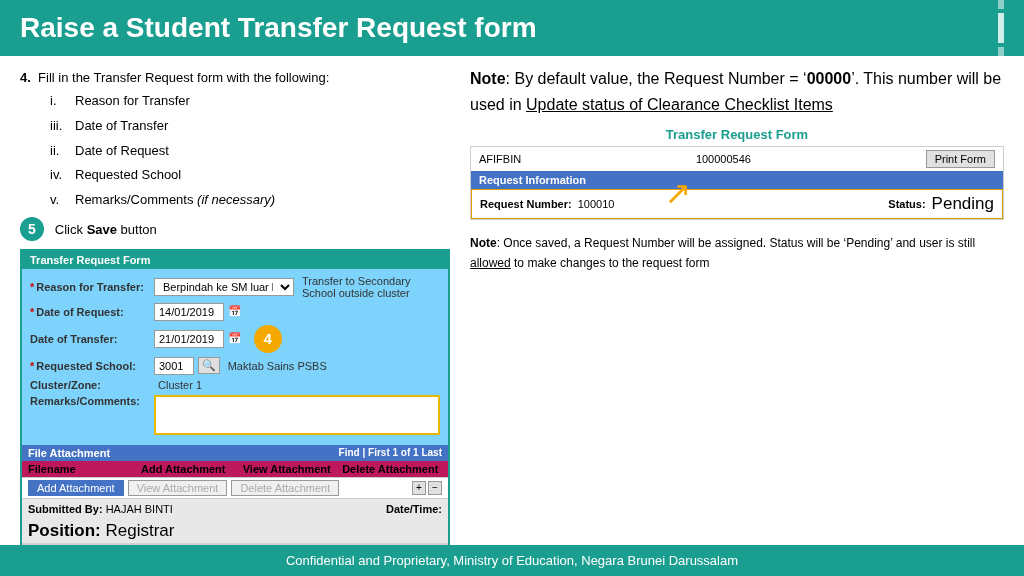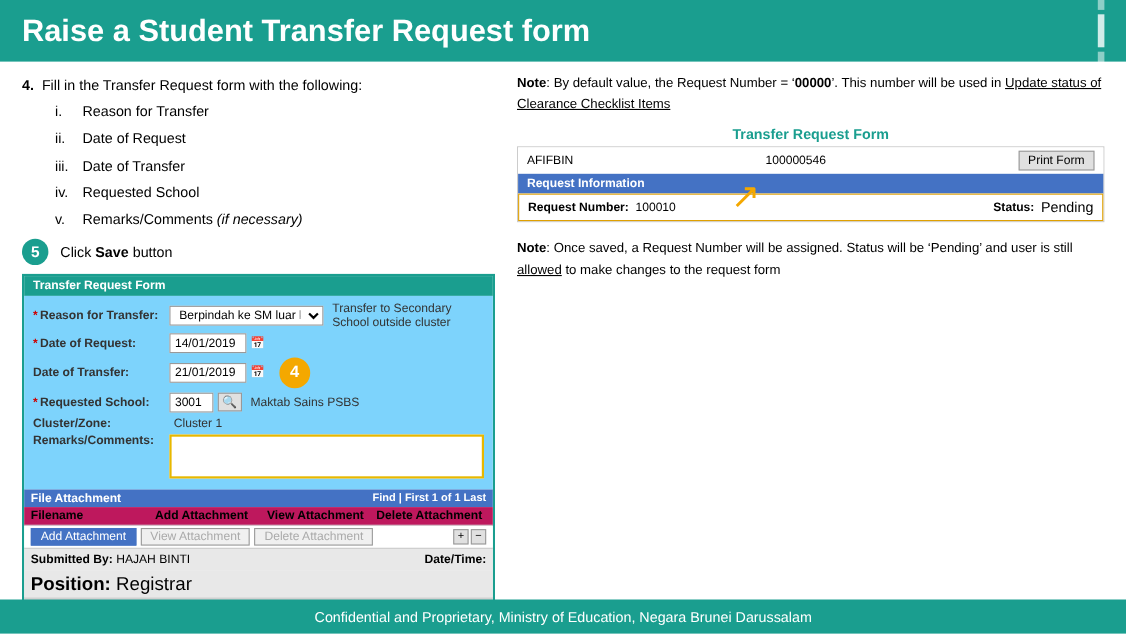--- a/index.html
+++ b/index.html
@@ -246,21 +246,21 @@
       line-height: 24px;
       font-weight: bold;
       font-size: 14px;
     }
 
     
     .right-col {
       flex: 1;
     }
     .note-box {
-      font-size: 12px;
+      font-size: 16px;
       line-height: 1.6;
       margin-bottom: 10px;
     }
     .note-bold { font-weight: bold; }
     .underline { text-decoration: underline; }
 
     
     .trf-display {
       border: 1px solid #ccc;
       font-size: 11px;
@@ -295,21 +295,21 @@
       border: 1px solid #e0a000;
       gap: 20px;
     }
     .req-field {
       display: flex;
       align-items: center;
       gap: 6px;
     }
     .req-field-label { font-size: 11px; font-weight: bold; }
     .req-field-value { font-size: 11px; }
-    .status-value { font-size: 13px; }
+    .status-value { font-size: 17px; }
 
     
     .note-box2 {
       font-size: 12px;
       line-height: 1.65;
       margin-top: 10px;
     }
 
     .trf-form-title {
       font-size: 13px;
@@ -334,22 +334,22 @@
 <div class="main-content">
 
   <div class="left-col">
 
     <div class="instructions">
       <div>
         <strong>4.</strong>&nbsp;&nbsp;<span>Fill in the Transfer Request form with the following:</span>
       </div>
       <ol class="roman">
         <li><span class="roman-num">i.</span><span>Reason for Transfer</span></li>
+        <li><span class="roman-num">iii.</span><span>Date of Transfer</span></li>
         <li><span class="roman-num">ii.</span><span>Date of Request</span></li>
-        <li><span class="roman-num">iii.</span><span>Date of Transfer</span></li>
         <li><span class="roman-num">iv.</span><span>Requested School</span></li>
         <li><span class="roman-num">v.</span><span>Remarks/Comments</span>&nbsp;<em>(if necessary)</em></li>
       </ol>
     </div>
 
     <div class="click-save" style="margin-top:4px;">
       <span class="badge-5">5</span>
       &nbsp;&nbsp;<span>Click </span><strong>Save</strong><span> button</span>
     </div>
 

